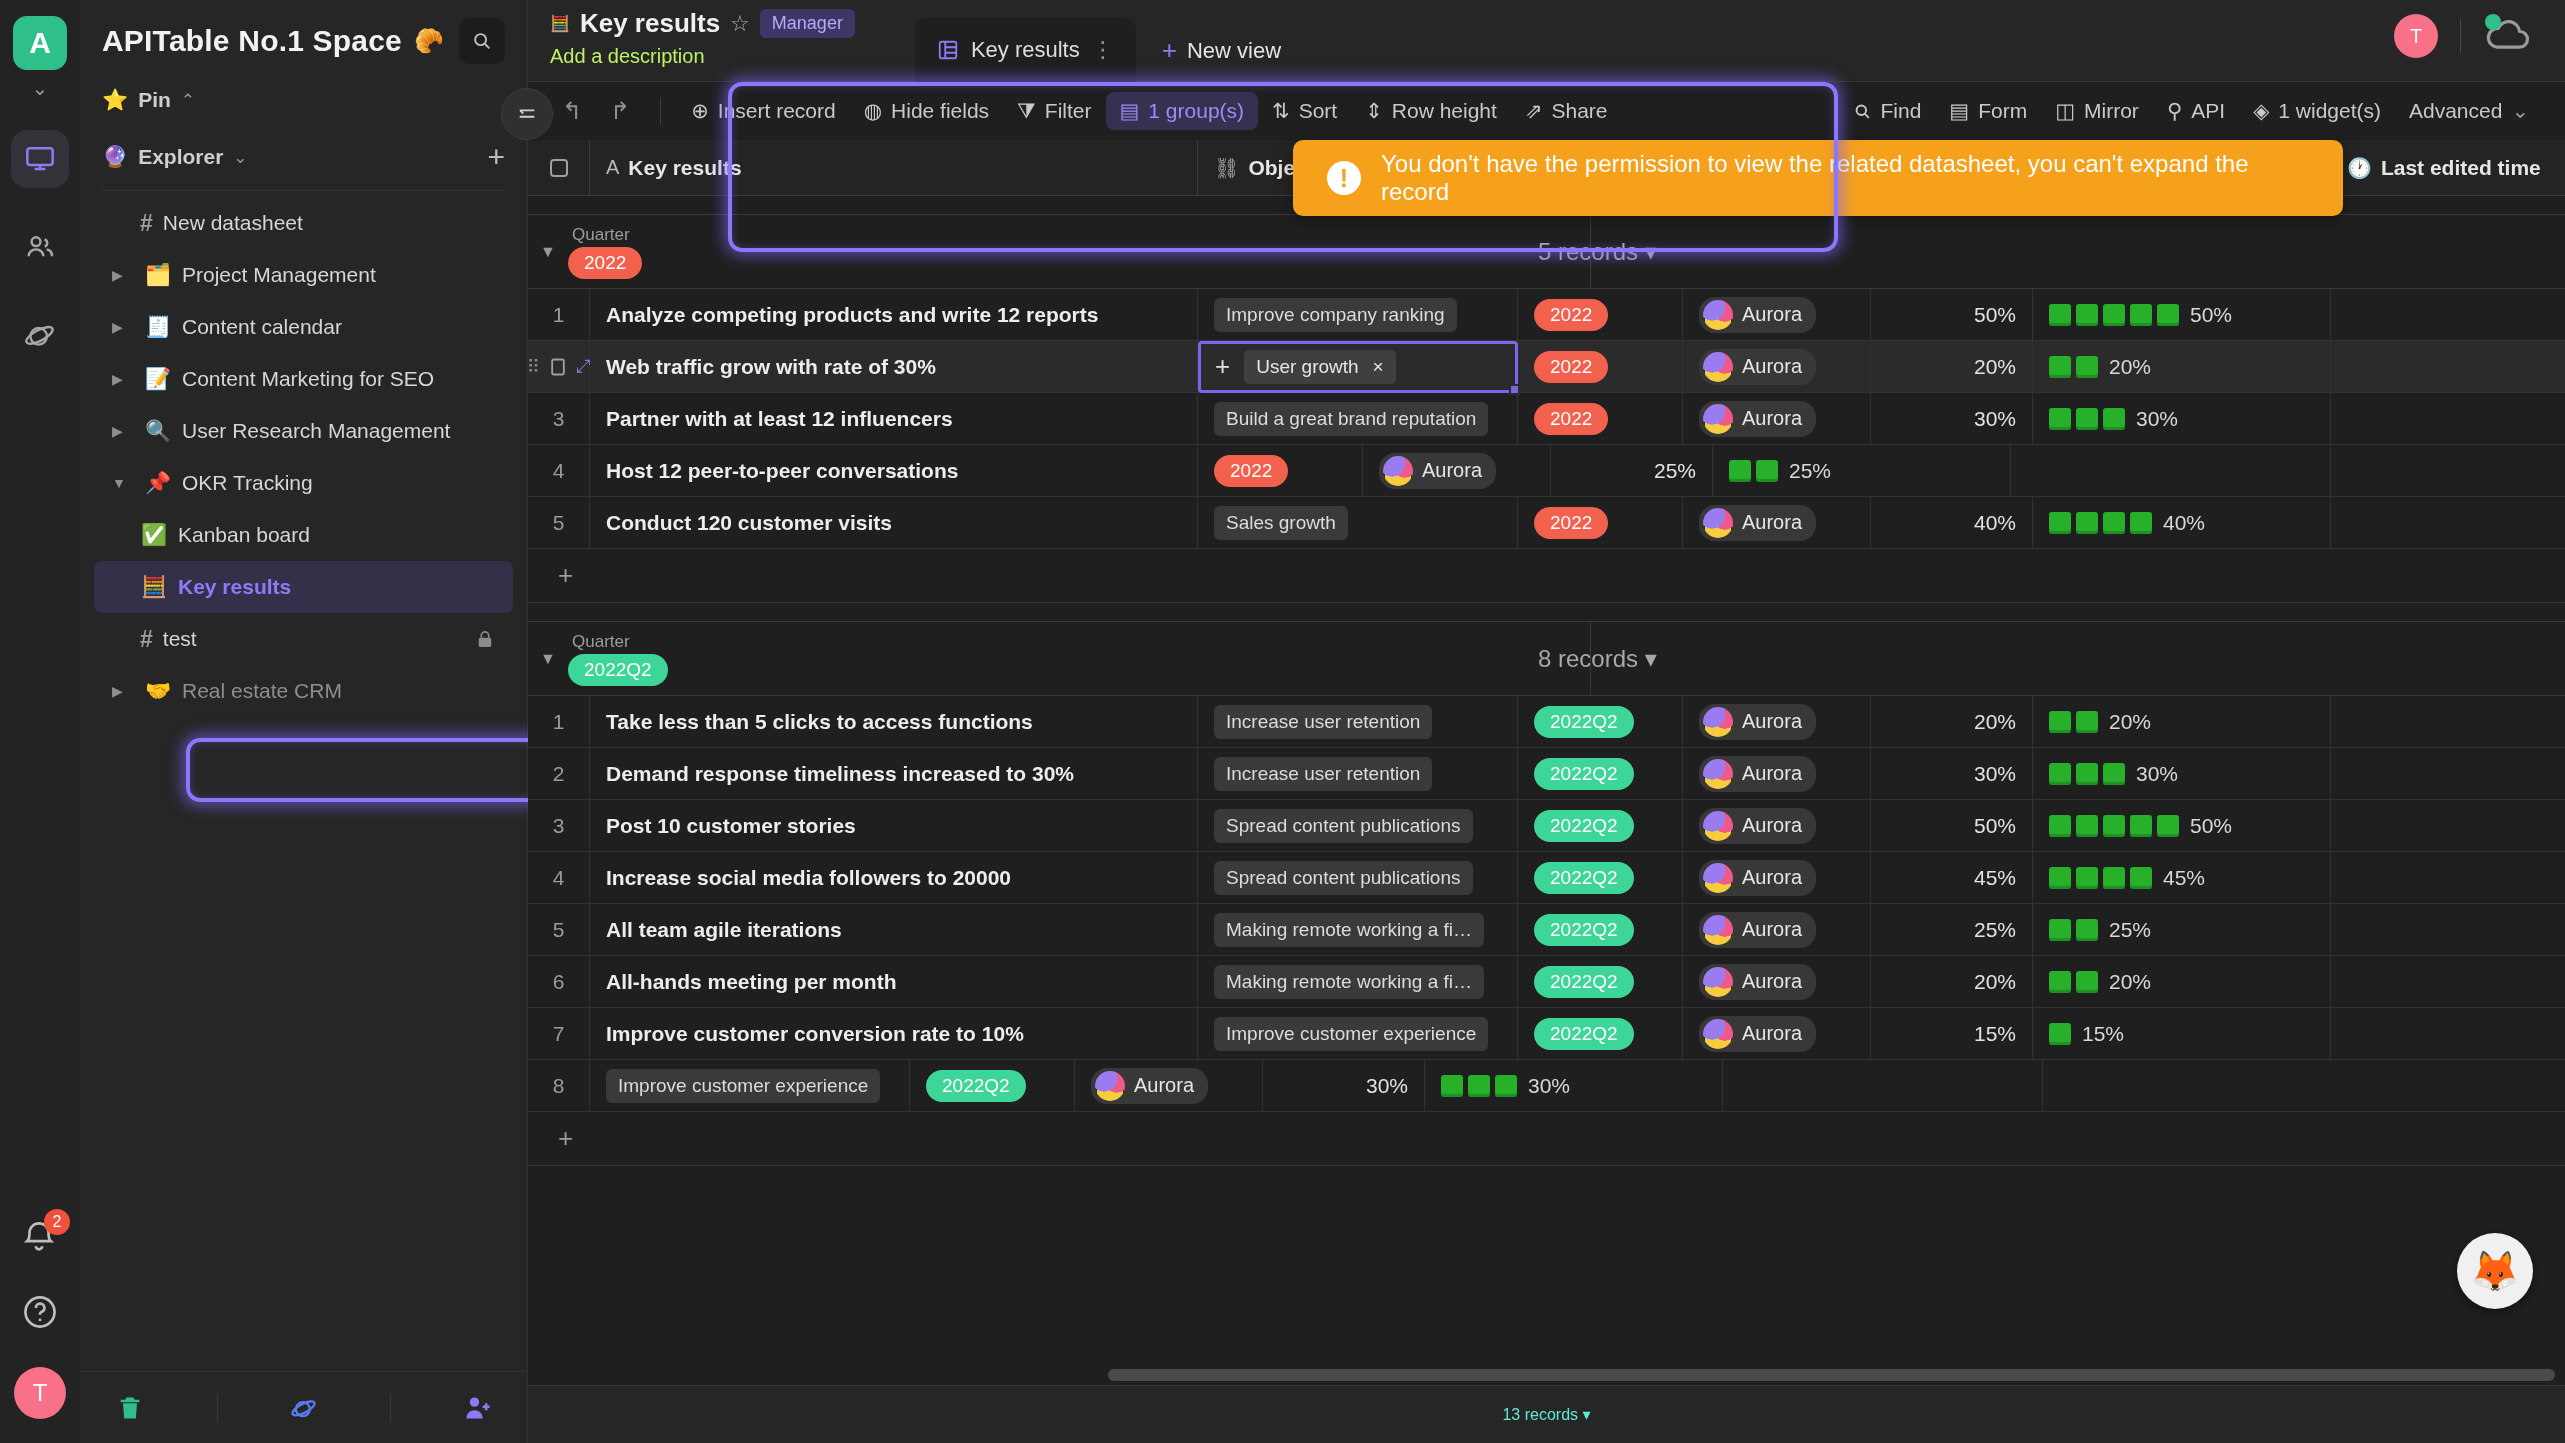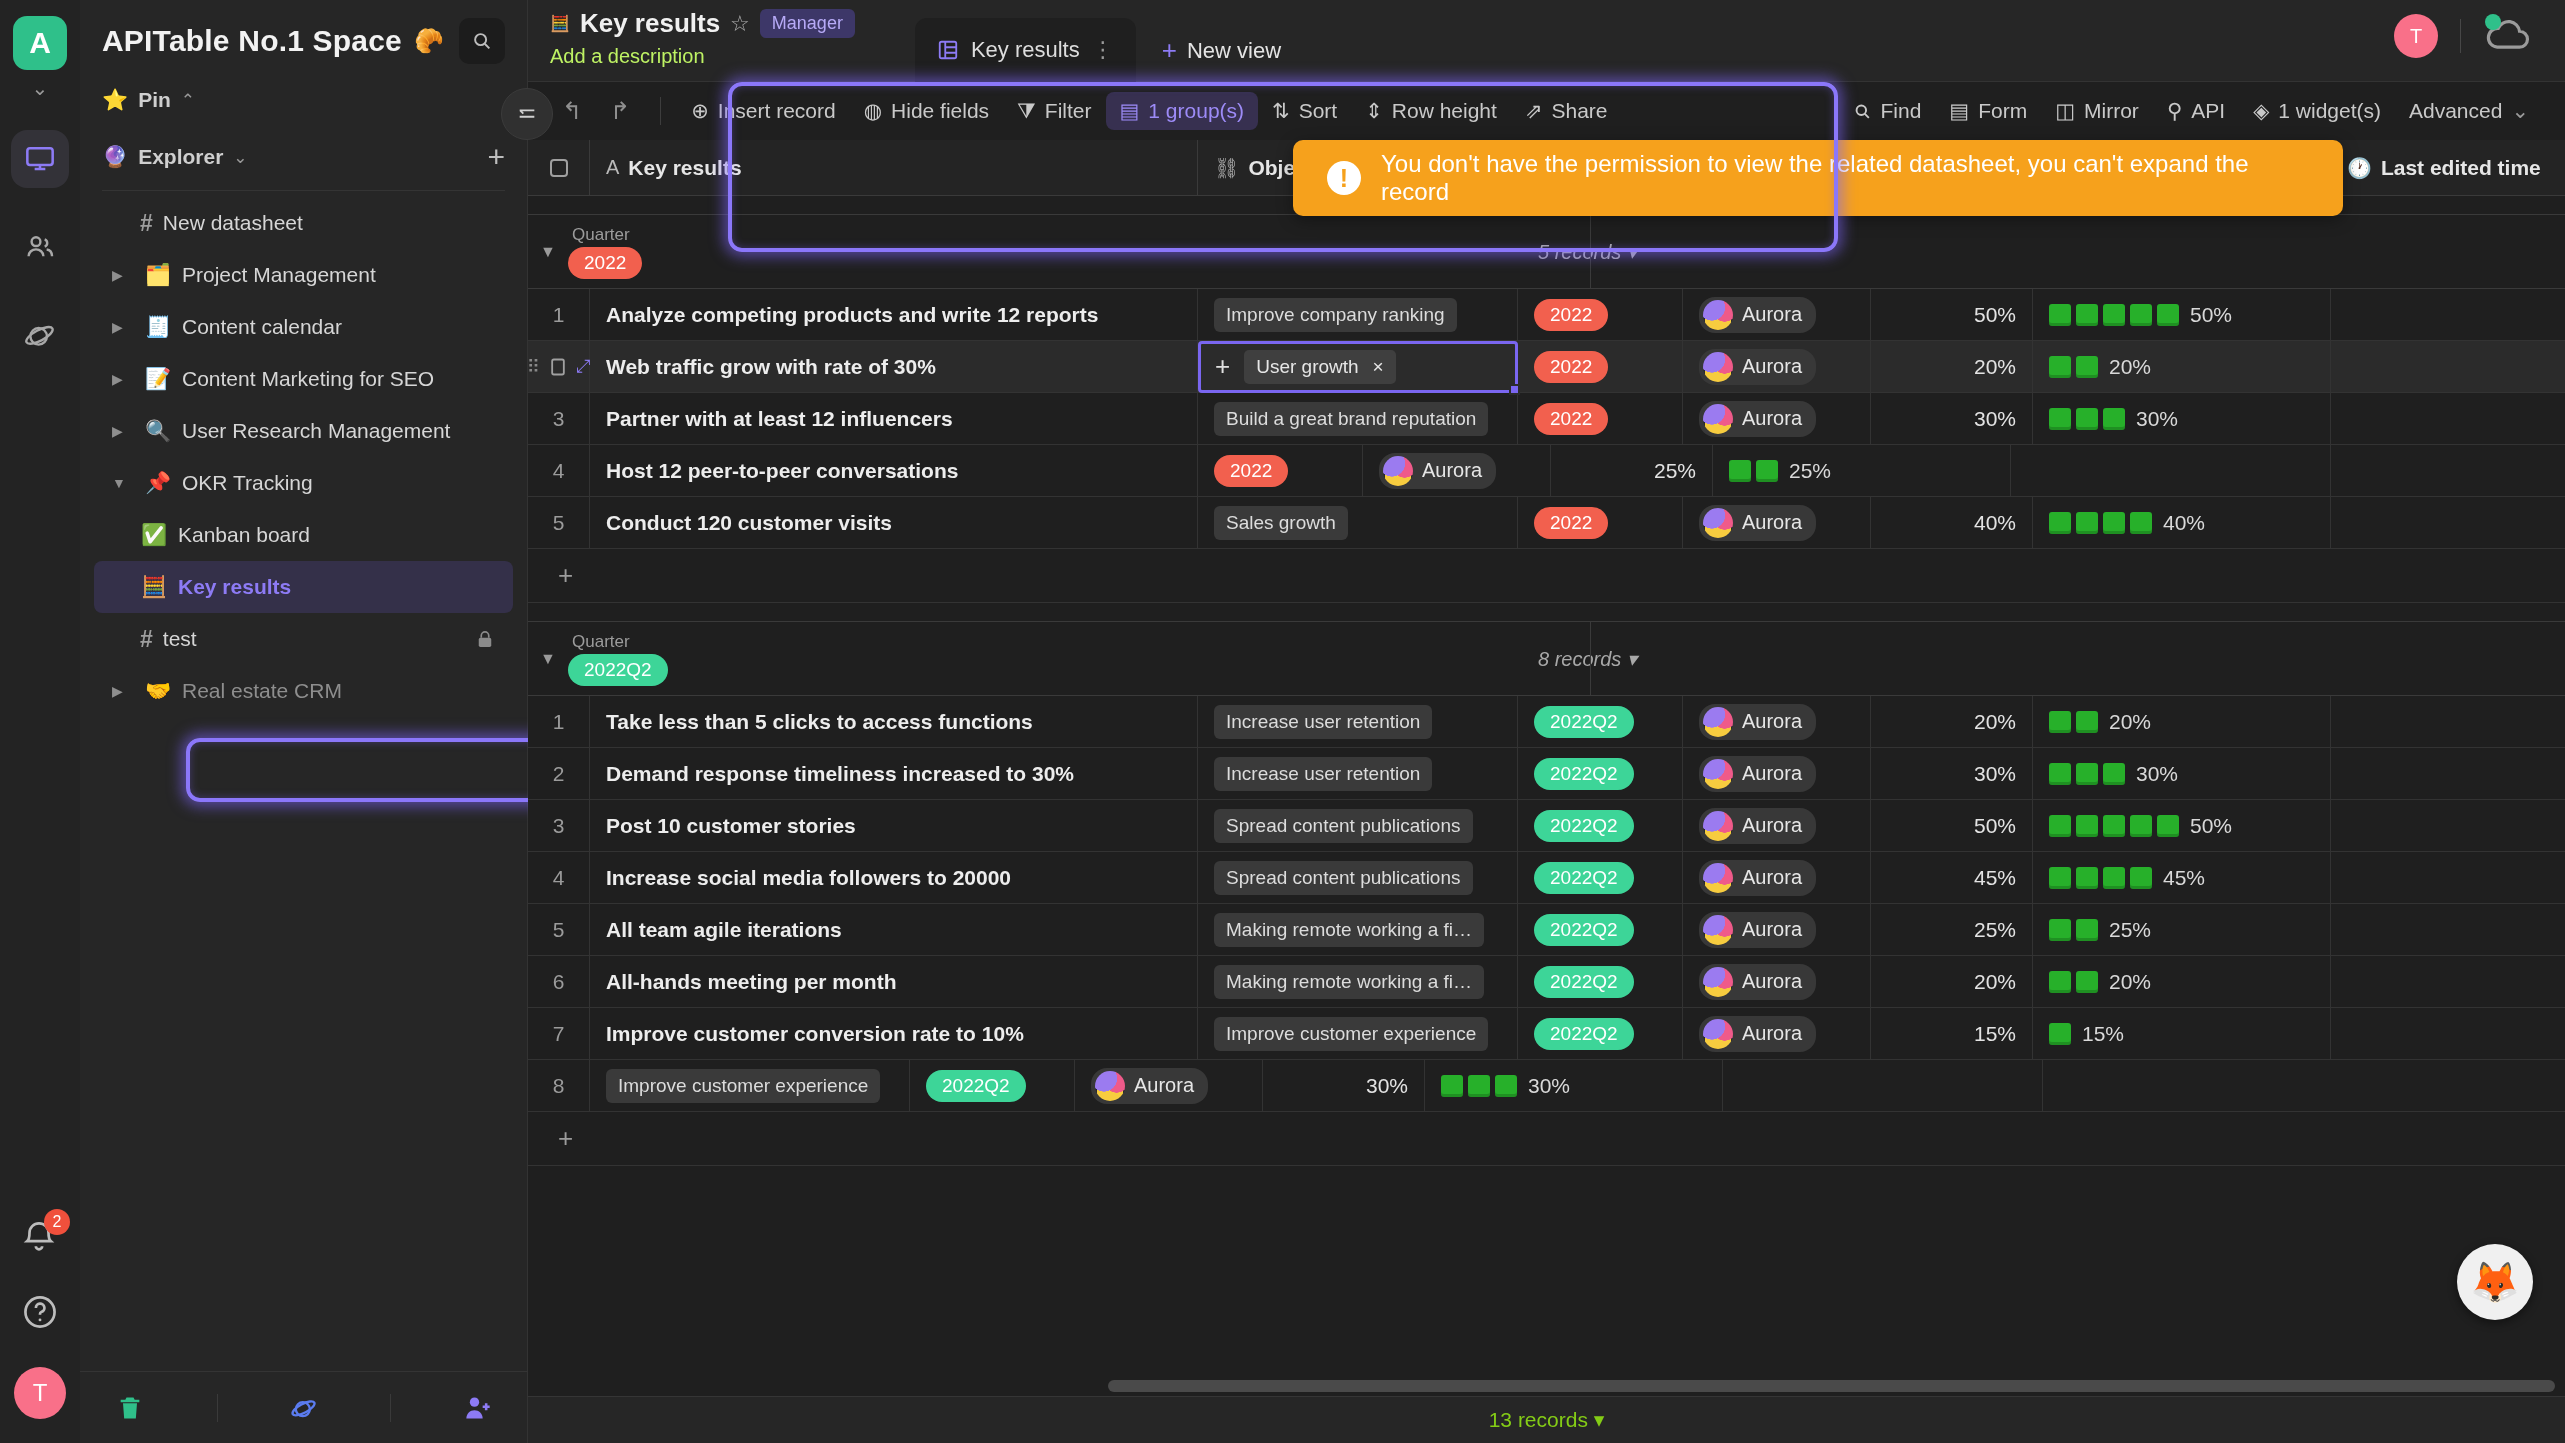--- a/index.html
+++ b/index.html
@@ -201,21 +201,21 @@
   .g-labelwrap { display: flex; flex-direction: column; gap: 2px; }
   .g-field { font-size: 17px; color: #9c9c9c; margin-left: 4px; }
   .chip {
     display: inline-block; padding: 5px 16px; border-radius: 16px;
     font-size: 19px; color: #fff;
   }
   .chip.red { background: #f2604e; }
   .chip.green { background: #3dd598; }
   .g-records {
     position: absolute; left: 1010px; top: 50%; transform: translateY(-50%);
-    font-size: 20px; color: #a8a8a8; font-style: italic;
+    font-size: 24px; color: #a8a8a8;
   }
   .g-bound { position: absolute; left: 1062px; top: 0; bottom: 0; width: 1px; background: #3a3a3a; }
 
   .row {
     display: flex; height: 52px; align-items: center;
     border-bottom: 1px solid #333;
   }
   .row.hover { background: #2b2b2b; }
   .cell {
     height: 52px; display: flex; align-items: center; padding: 0 16px;
@@ -278,23 +278,23 @@
     box-shadow: 0 4px 16px rgba(0,0,0,.35);
   }
   .bwarn {
     width: 34px; height: 34px; border-radius: 50%; background: #fff;
     color: #f6a11c; font-weight: bold; font-size: 25px;
     display: flex; align-items: center; justify-content: center; flex-shrink: 0;
   }
 
   
   .footer {
-    height: 47px; background: #262626; border-top: 1px solid #353535;
+    height: 58px; background: #262626; border-top: 1px solid #353535;
     display: flex; align-items: center; justify-content: center;
-    font-size: 21px; color: #84cc16; flex-shrink: 0;
+    font-size: 16px; color: #5eead4; flex-shrink: 0;
   }
   .hscroll {
     position: absolute; left: 580px; right: 10px; bottom: 4px; height: 12px;
     background: #4a4a4a; border-radius: 6px;
   }
   .mascot {
     position: absolute; right: 32px; bottom: 76px;
     width: 76px; height: 76px; border-radius: 50%;
     background: #f0f0f0; display: flex; align-items: center; justify-content: center;
     font-size: 40px; box-shadow: 0 3px 10px rgba(0,0,0,.45);

